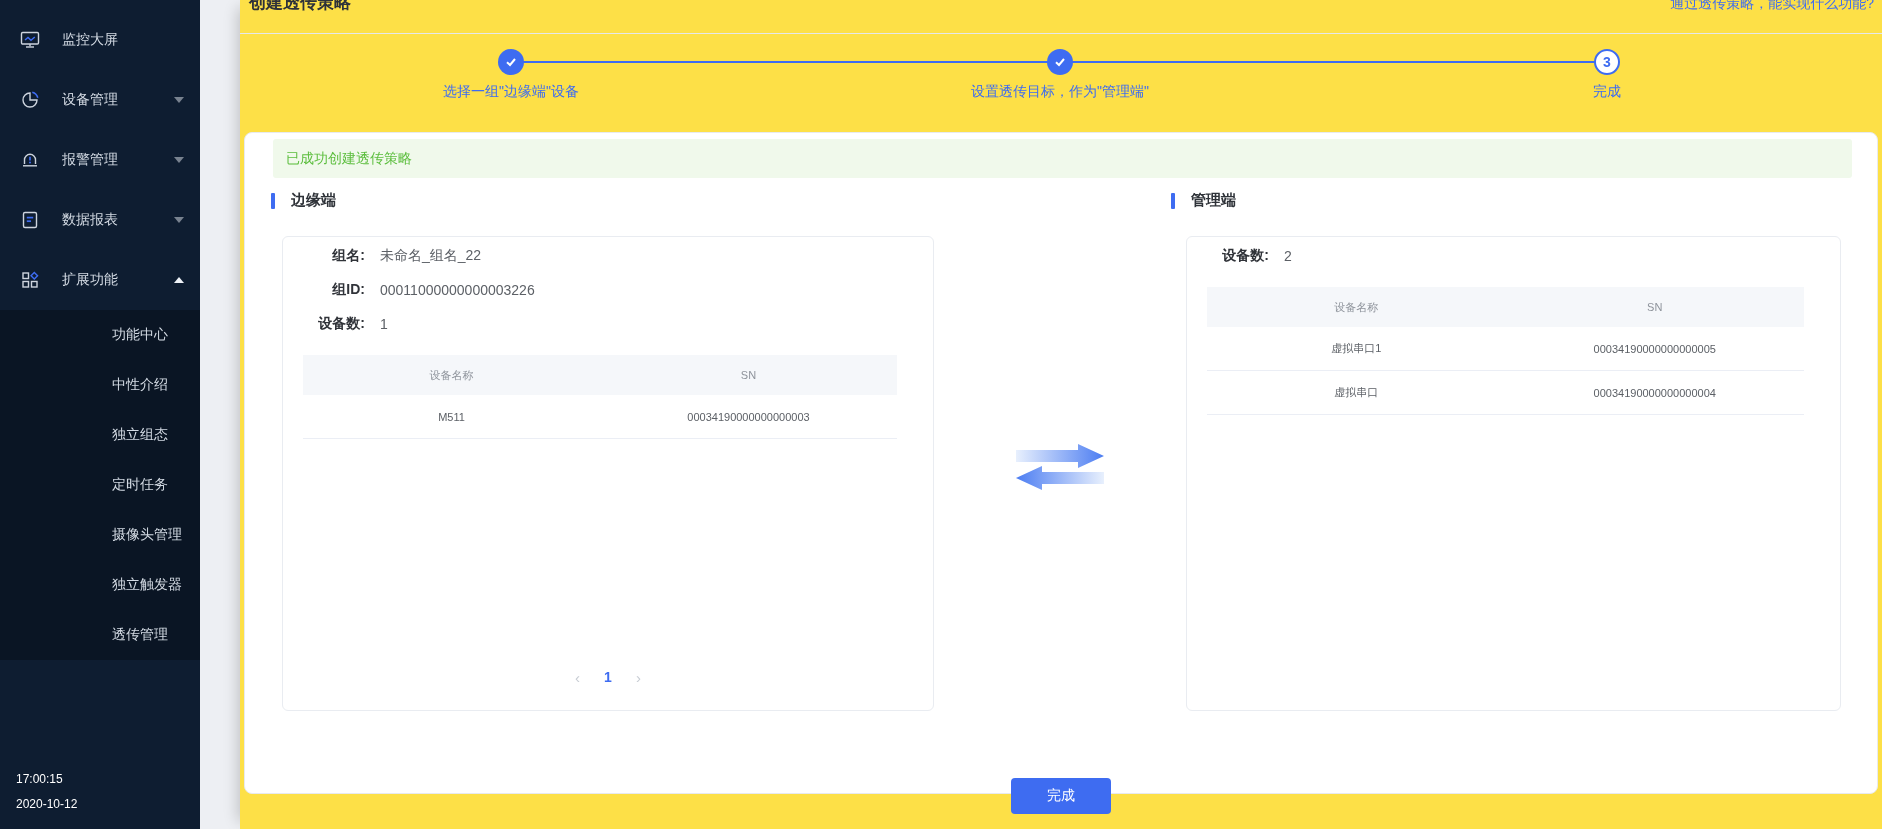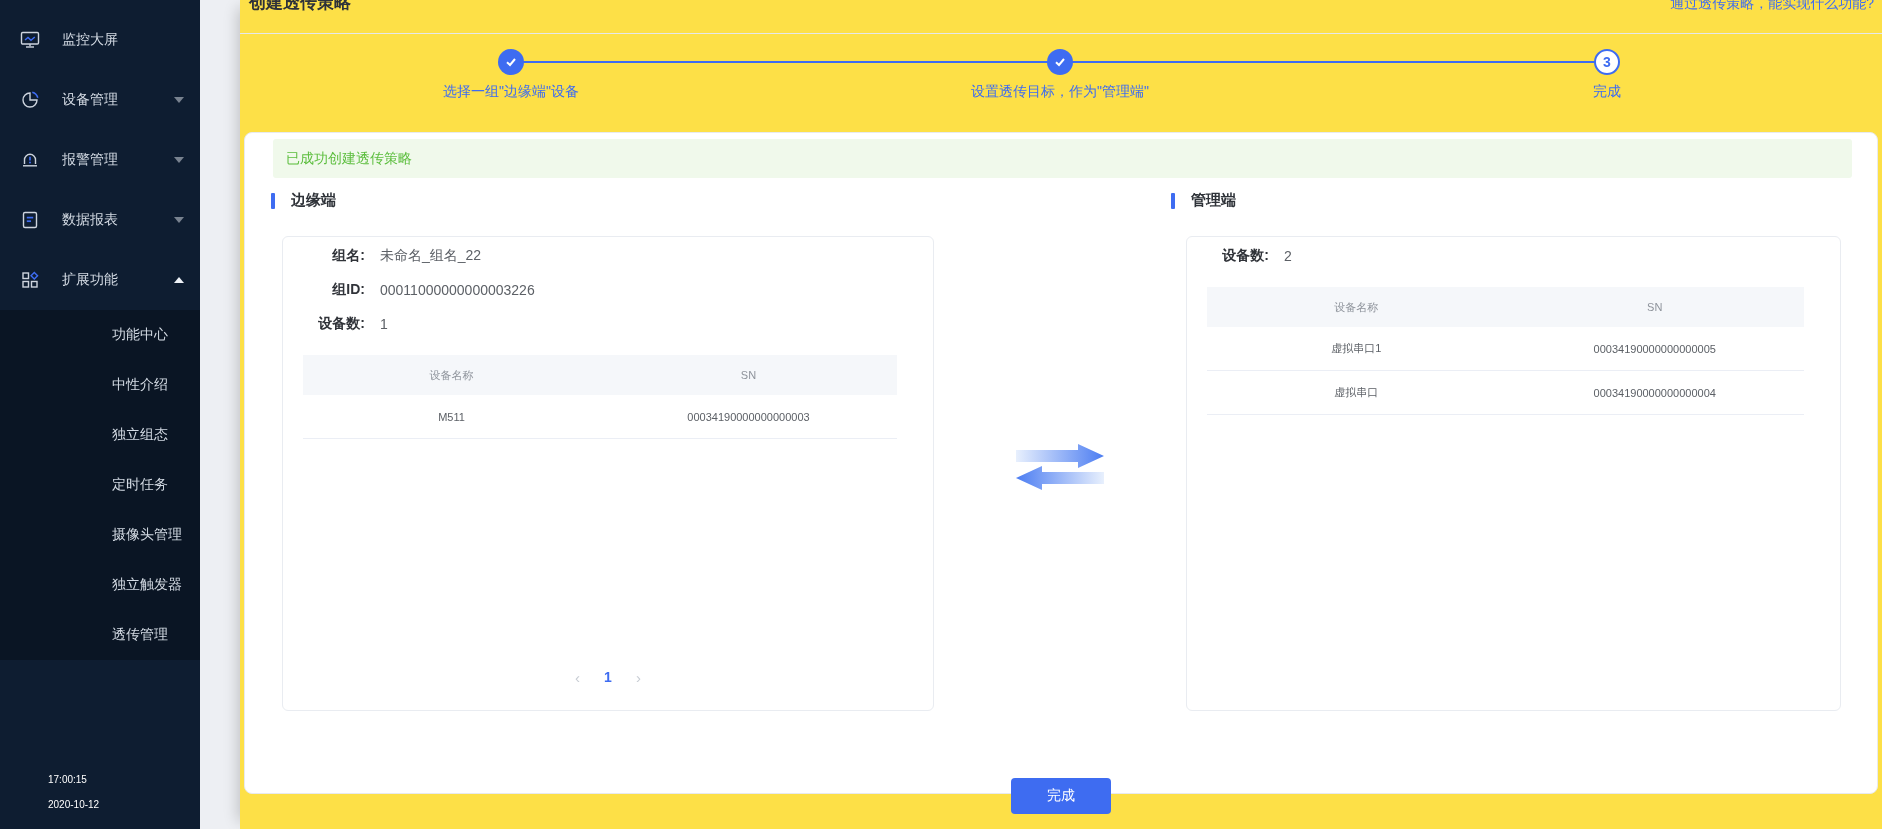--- a/index.html
+++ b/index.html
@@ -14,21 +14,21 @@
     font-size:14px; cursor:pointer; }
   .side-item .ico { width:20px; height:20px; margin-right:22px; flex:0 0 auto; }
   .side-item .lbl { flex:1; }
   .chev-down { width:0; height:0; border-left:5px solid transparent; border-right:5px solid transparent;
     border-top:6px solid #78828f; }
   .chev-up { width:0; height:0; border-left:5px solid transparent; border-right:5px solid transparent;
     border-bottom:6px solid #eef2f7; }
   .submenu { background:#0a1524; }
   .sub-item { height:50px; display:flex; align-items:center; padding-left:112px; font-size:14px;
     color:#d3dae3; cursor:pointer; }
-  .clock { position:absolute; left:16px; bottom:12px; color:#ffffff; font-size:10px; line-height:25px;margin-left:32px; }
+  .clock { position:absolute; left:16px; bottom:12px; color:#ffffff; font-size:12px; line-height:25px; }
 
   
   .gutter { position:absolute; left:200px; top:0; width:40px; height:829px; background:#edeff3; }
   .main { position:absolute; left:240px; top:0; width:1642px; height:829px; background:#fde047;
     box-shadow:-10px 0 14px -8px rgba(0,0,0,0.20); }
 
   .page-title { position:absolute; top:-9px; left:9px; font-size:17px; font-weight:bold; color:#2e323a; }
   .help-link { position:absolute; top:-5px; right:8px; font-size:14px; color:#3e6cf1; cursor:pointer; text-decoration:none; }
   .head-divider { position:absolute; top:33px; left:0; right:0; height:1px; background:#e5e8ec; }
 

